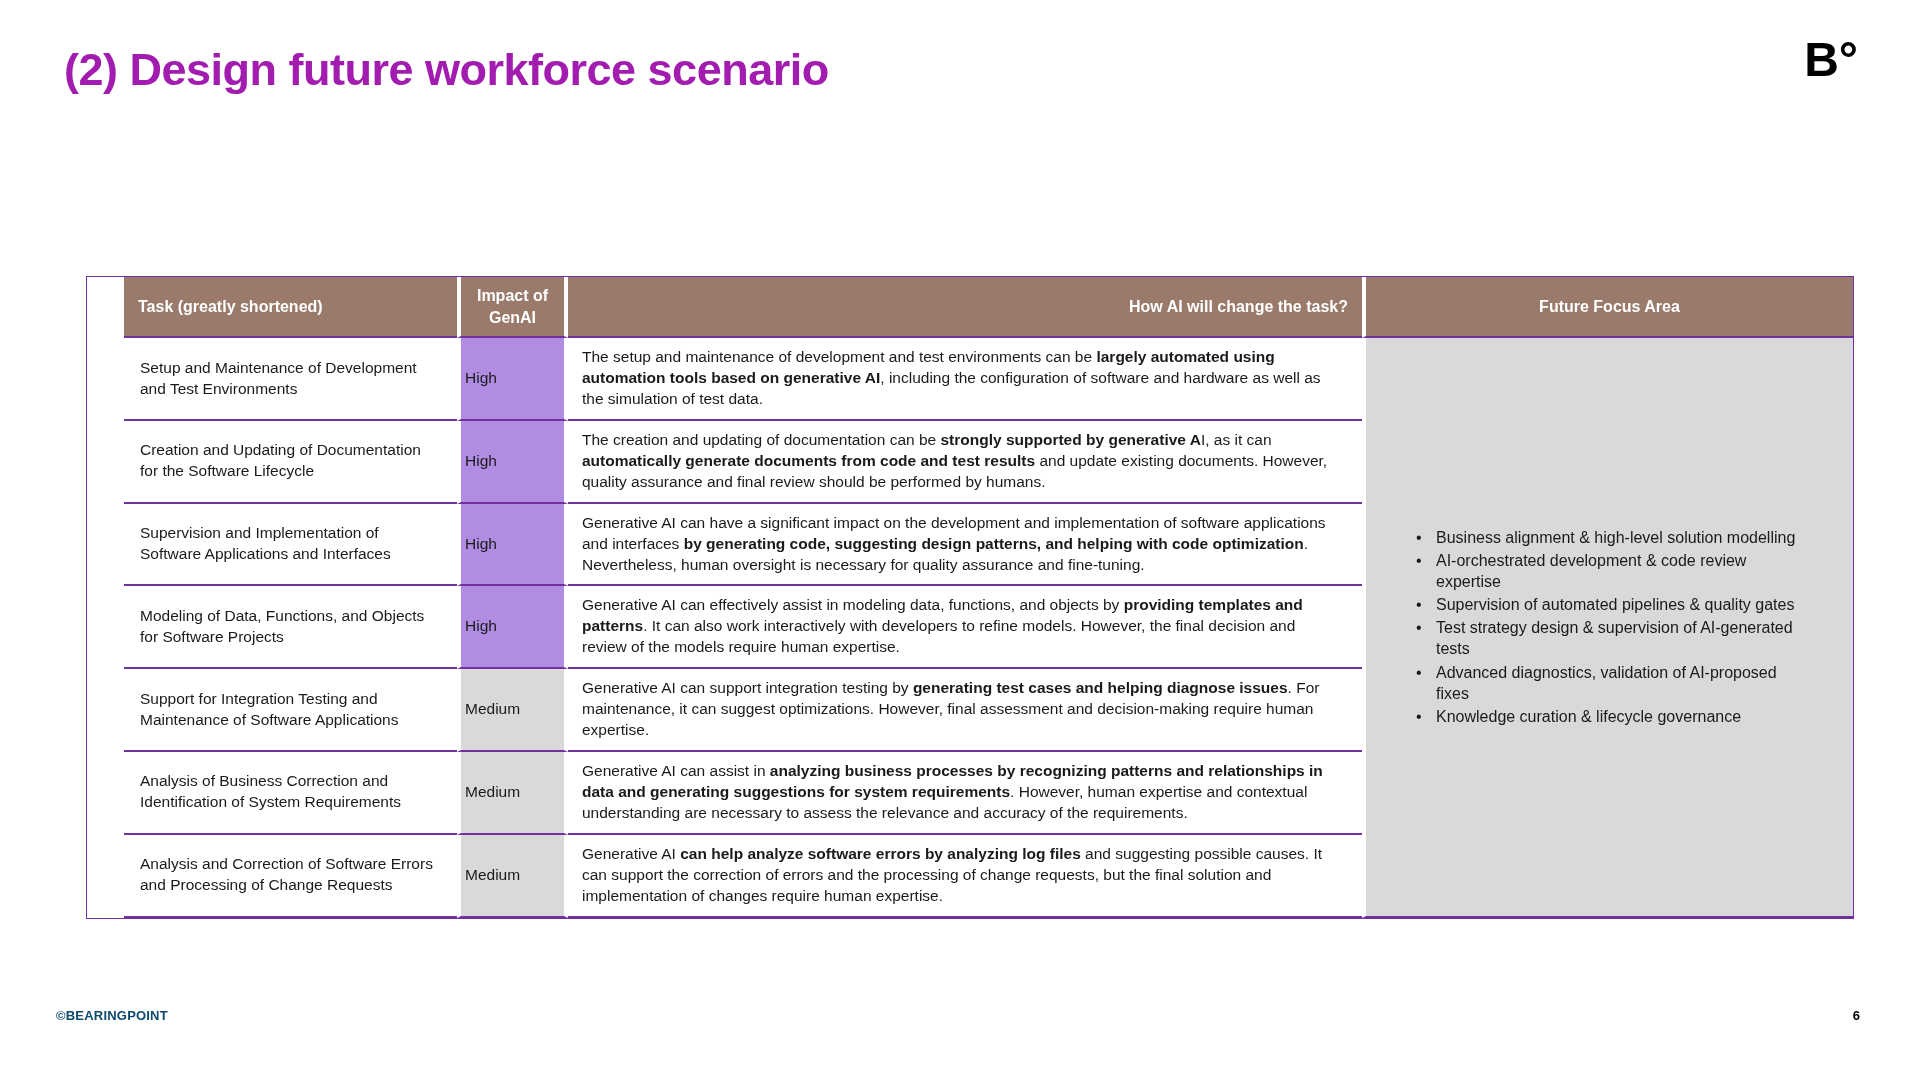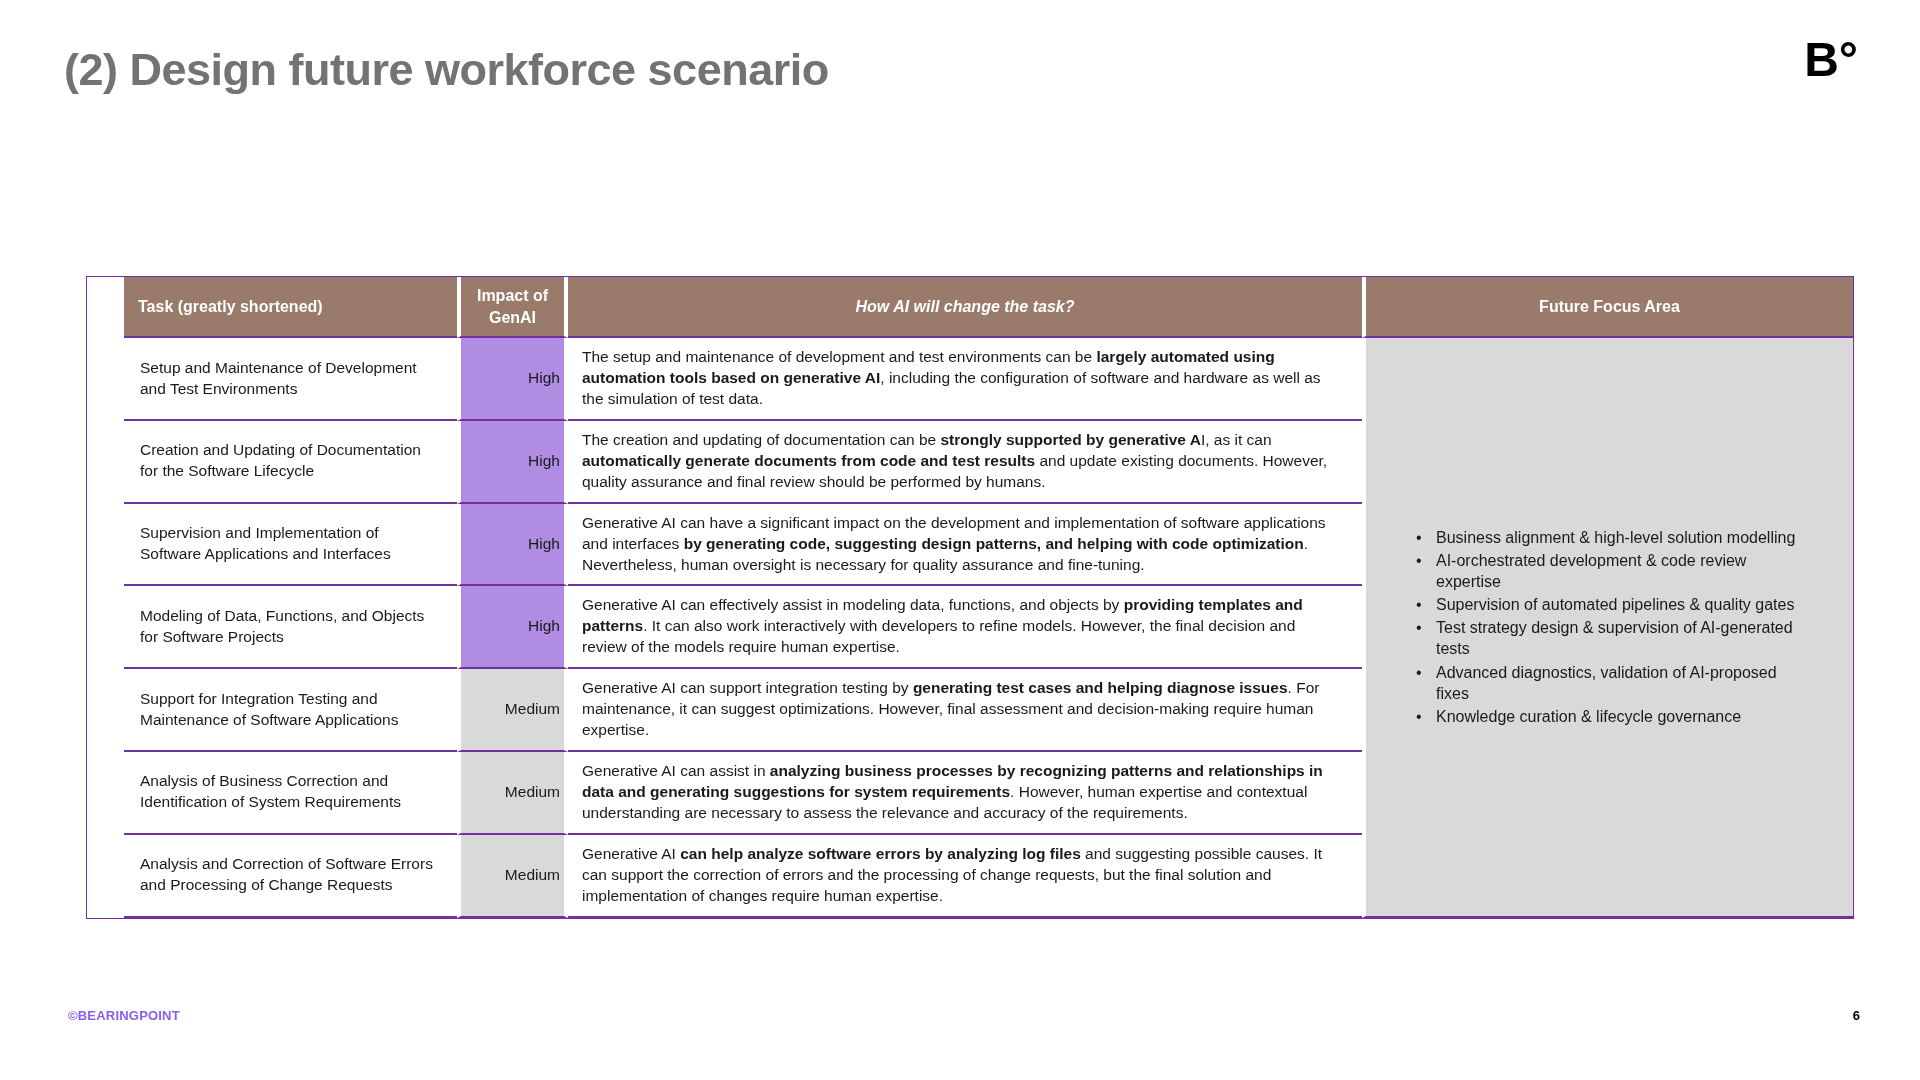--- a/index.html
+++ b/index.html
@@ -12,62 +12,62 @@
   }
   *{box-sizing:border-box;}
   html,body{margin:0;padding:0;}
   body{
     width:1920px;height:1080px;background:#ffffff;overflow:hidden;
     font-family:"Liberation Sans",sans-serif;color:var(--text);
   }
   .slide{position:relative;width:1920px;height:1080px;background:#ffffff;}
   .slide-title{
     position:absolute;left:64px;top:44px;margin:0;
-    font-size:45px;font-weight:700;letter-spacing:-0.5px;color:#737373;
+    font-size:45px;font-weight:700;letter-spacing:-0.5px;color:#a21caf;
   }
   .logo{
     position:absolute;right:62px;top:36px;
     font-size:48px;font-weight:700;color:#000;line-height:1;
   }
   .task-table{
     position:absolute;left:86px;top:276px;width:1729px;
     border-collapse:separate;border-spacing:0;table-layout:fixed;
     border:1px solid var(--separator);
     font-size:15.5px;line-height:1.35;color:#1A1A1A;padding-left:37px;
   }
   .task-table th{
     background:var(--header-bg);color:#ffffff;font-weight:700;font-size:16px;
     padding:8px 14px;vertical-align:middle;height:56px;
     border-bottom:2px solid var(--separator);
   }
   .th-task{text-align:left;padding-left:16px;}
   .th-impact{text-align:center;border-left:4px solid #ffffff;border-right:4px solid #ffffff;padding-left:6px;padding-right:6px;margin-top:24px;}
-  .th-desc{text-align:center;font-style:italic;}
+  .th-desc{text-align:right;}
   .th-focus{text-align:center;border-left:4px solid #ffffff;margin-top:36px;}
   .task-table td{
     vertical-align:middle;padding:9px 14px;
     border-bottom:2px solid var(--separator);
     background:#ffffff;
   }
   td.task-cell{padding-left:16px;padding-right:18px;}
-  td.impact-cell{text-align:right;border-left:4px solid #ffffff;border-right:4px solid #ffffff;padding-left:4px;padding-right:4px;}
+  td.impact-cell{text-align:left;border-left:4px solid #ffffff;border-right:4px solid #ffffff;padding-left:4px;padding-right:4px;}
   td.impact-high{background:var(--high-bg);}
   td.impact-medium{background:var(--medium-bg);}
   td.desc-cell{padding-right:22px;}
   td.desc-cell b{font-weight:700;}
   td.focus-cell{
     background:var(--focus-bg);border-left:4px solid #ffffff;
     vertical-align:middle;font-size:16px;line-height:1.32;
   }
   .focus-cell ul{list-style:none;margin:0;padding:0 26px 0 26px;}
   .focus-cell li{position:relative;padding-left:22px;margin:2px 8px;}
   .focus-cell li::before{content:"\2022";position:absolute;left:2px;}
   .footer-left{
-    position:absolute;left:68px;top:1008px;
-    font-size:13px;font-weight:700;letter-spacing:0.2px;color:#8b5cf6;
+    position:absolute;left:56px;top:1008px;
+    font-size:13px;font-weight:700;letter-spacing:0.2px;color:#0c4a6e;
   }
   .footer-page{
     position:absolute;right:60px;top:1008px;
     font-size:13px;font-weight:700;color:#000;
   }
 </style>
 </head>
 <body>
 
 <div class="slide">

